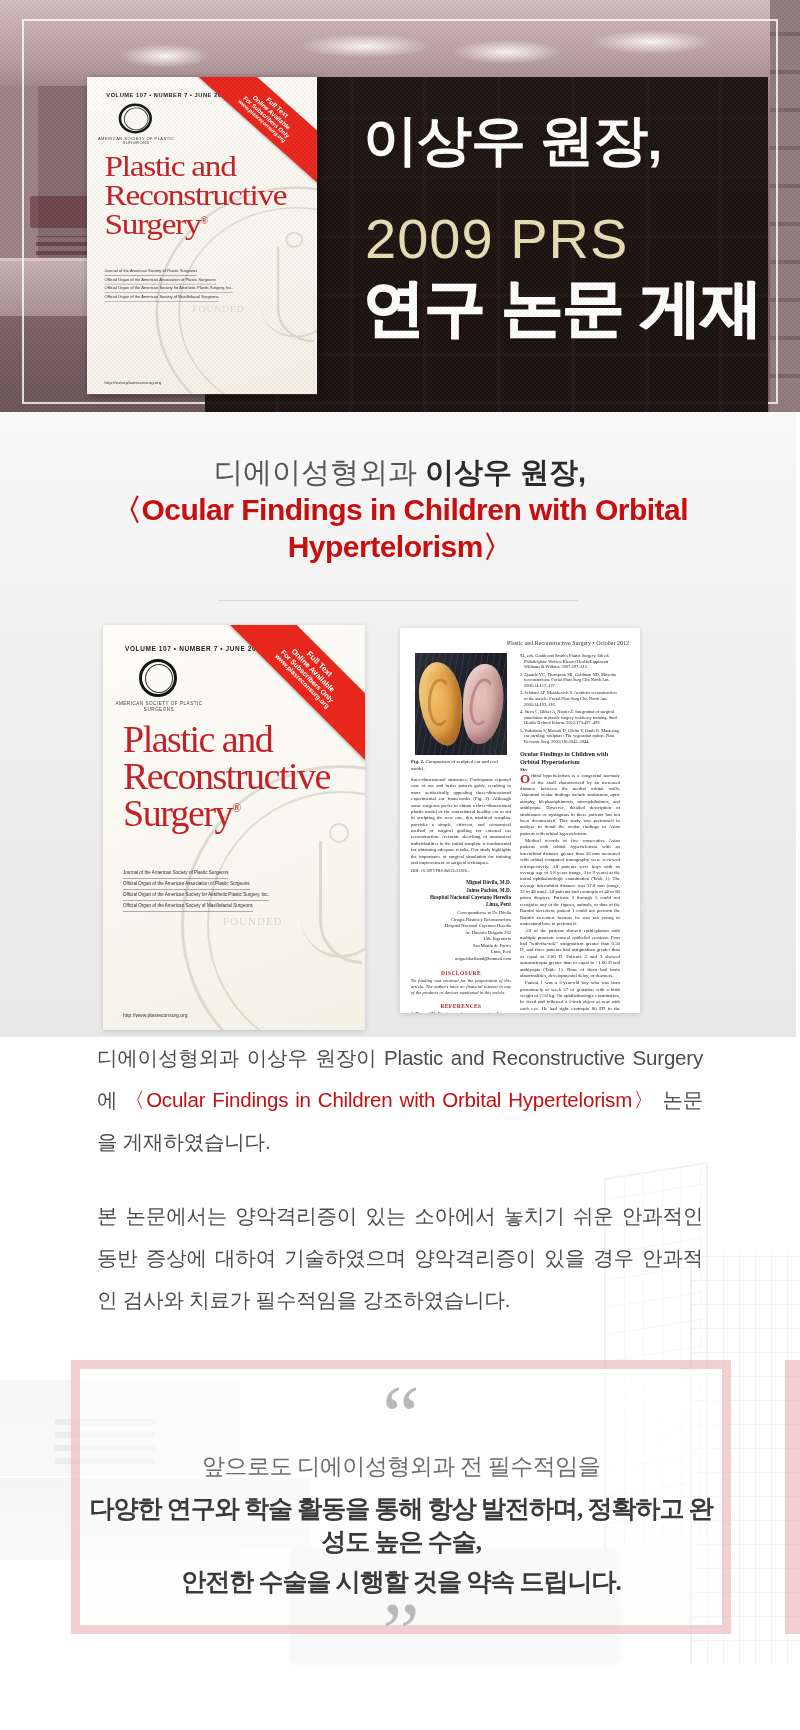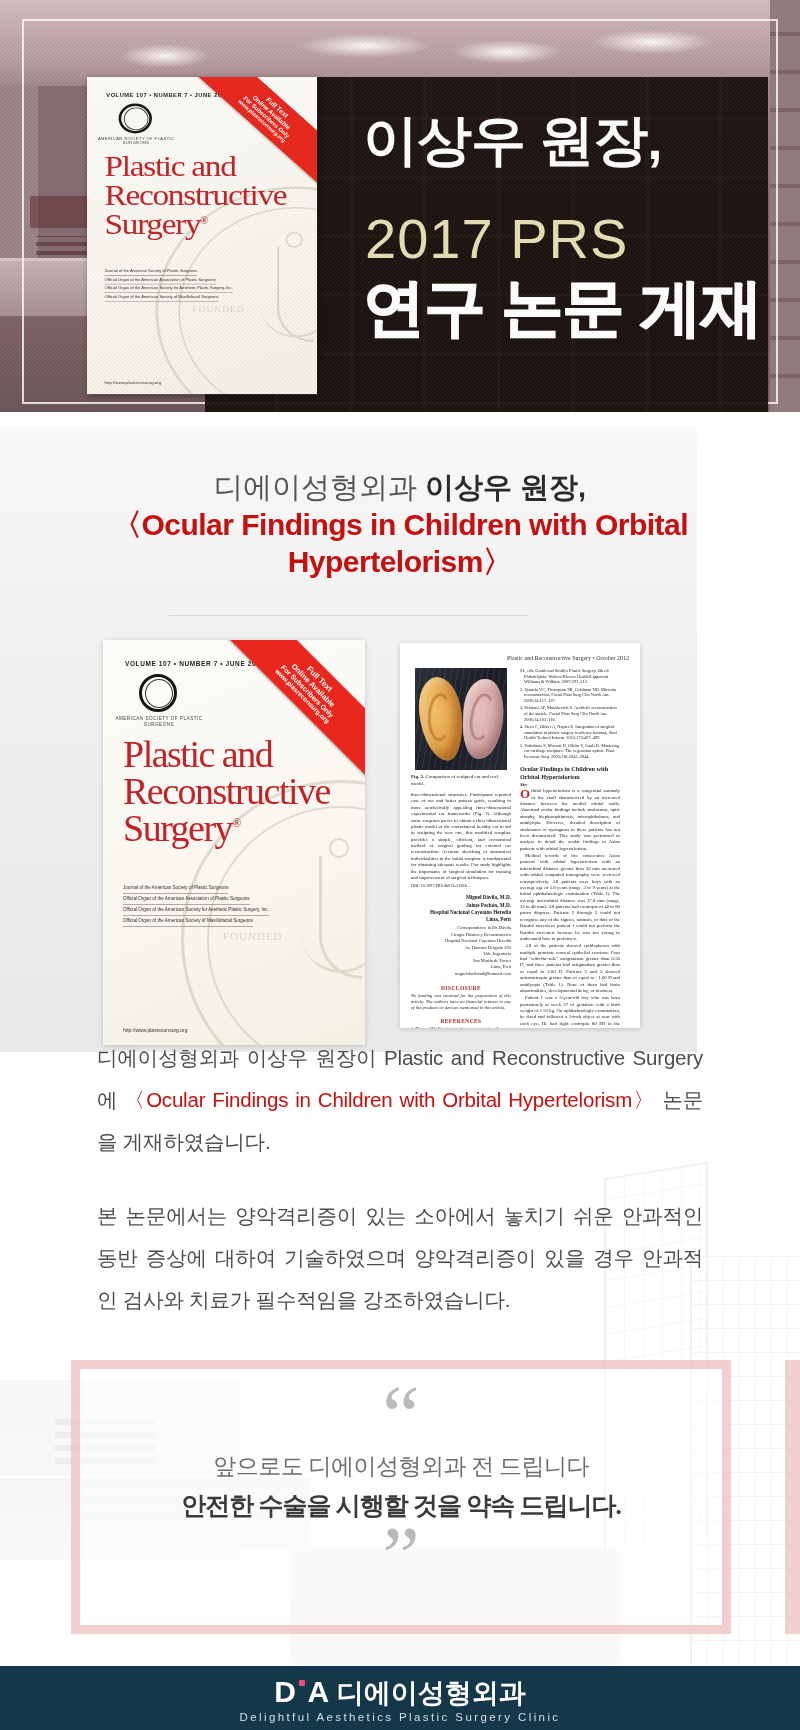--- a/index.html
+++ b/index.html
@@ -84,22 +84,22 @@
   .c-banner .b1{font-size:8px;font-weight:700;}
   .c-banner .b2{font-size:7.5px;font-weight:700;}
   .c-banner .b3{font-size:7px;font-weight:700;}
   .c-banner .b4{font-size:6.5px;font-weight:700;}
 
   .cover-small{position:absolute;left:87px;top:77px;z-index:7;width:230px;height:317px;}
   .cover-small .cover{transform:scale(.878,.783);transform-origin:0 0;
     box-shadow:2px 3px 8px rgba(0,0,0,.45);}
 
   
-  .gallery{position:absolute;left:0;top:412px;width:697px;height:625px;
-    background:linear-gradient(180deg,#f8f8f8 0%,#efefef 45%,#e8e8e8 100%);margin-top:15px;}
+  .gallery{position:absolute;left:0;top:412px;width:796px;height:625px;
+    background:linear-gradient(180deg,#f8f8f8 0%,#efefef 45%,#e8e8e8 100%);}
   .sec-title{position:absolute;left:0;top:42px;width:800px;text-align:center;line-height:37px;}
   .st1{font-size:29px;color:#555;}
   .st1 b{color:#2b2b2b;}
   .st2{font-size:30px;font-weight:700;color:#c60f0f;letter-spacing:-.5px;}
   .st3{font-size:29px;font-weight:700;color:#2b2b2b;}
   .divider{position:absolute;left:50%;top:188px;width:360px;margin-left:-180px;
     border-top:1px solid #d8d8d8;}
   .cover-big{position:absolute;left:103px;top:213px;box-shadow:0 1px 5px rgba(0,0,0,.18);}
 
   
@@ -248,21 +248,21 @@
           <div class="b1">Full Text</div>
           <div class="b2">Online Available</div>
           <div class="b3">For Subscribers Only</div>
           <div class="b4">www.plasreconsurg.org</div>
         </div>
       </div>
     </div>
 
     <div class="hero-text">
       <div class="ht1">이상우 원장,</div>
-      <div class="ht2">2017 PRS</div>
+      <div class="ht2">2009 PRS</div>
       <div class="ht3">연구 논문 게재</div>
     </div>
     <div class="hero-checker"></div>
   </section>
 
   <section class="gallery">
     <div class="sec-title">
       <div class="st1"><span>디에이성형외과 </span><b>이상우 원장,</b></div>
       <div class="st2">〈Ocular Findings in Children with Orbital Hypertelorism〉</div>
     </div>
@@ -366,25 +366,22 @@
 
   <section class="lower">
     <div class="wm-clinic" style="top:20px;">
       <div class="wm-signwall"></div>
       <div class="wm-signtext"></div>
       <div class="wm-desk2"></div>
       <div class="wm-sofa"></div>
     </div>
     <div class="quote-box">
       <div class="q-mark q-open">“</div>
-      <p class="q1">앞으로도 디에이성형외과 전 드립니다</p>
+      <p class="q1">앞으로도 디에이성형외과 전 필수적임을</p>
+      <p class="q2">다양한 연구와 학술 활동을 통해 항상 발전하며, 정확하고 완성도 높은 수술,</p>
       <p class="q3">안전한 수술을 시행할 것을 약속 드립니다.</p>
       <div class="q-mark q-close">”</div>
     </div>
     <div class="edge-bar"></div>
   </section>
 
-  <footer class="footer">
-    <div class="f-logo"><span>D</span><span class="f-dot"></span><span>A</span><span class="f-kor">디에이성형외과</span></div>
-    <div class="f-tag">Delightful Aesthetics Plastic Surgery Clinic</div>
-  </footer>
 
 </div>
 
 </body></html>

